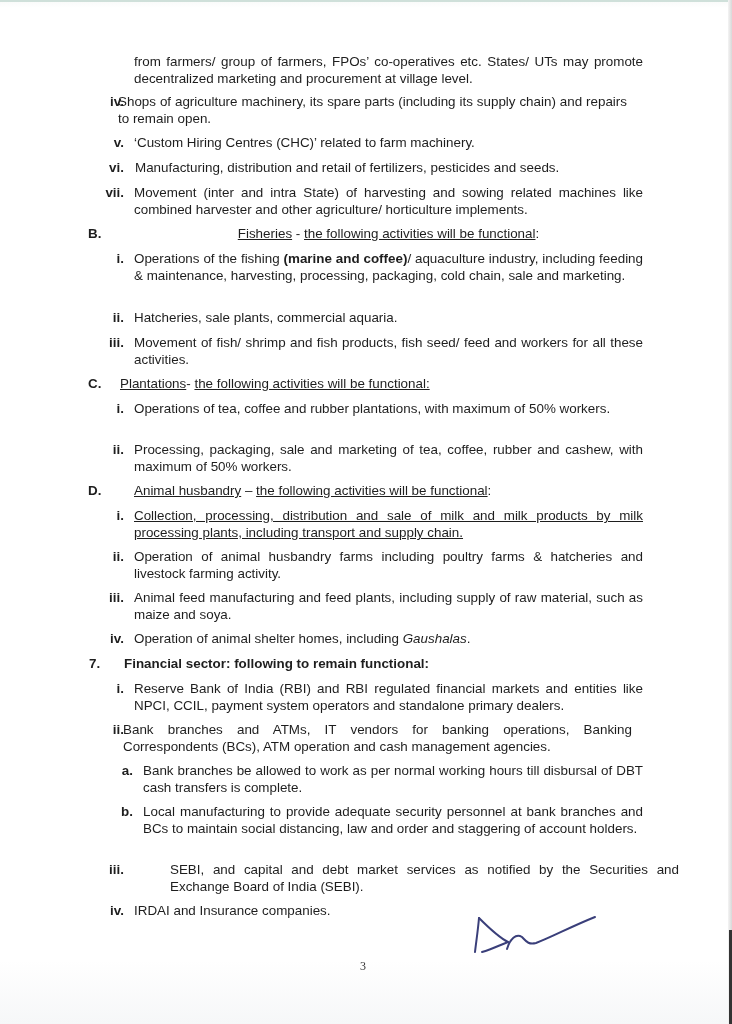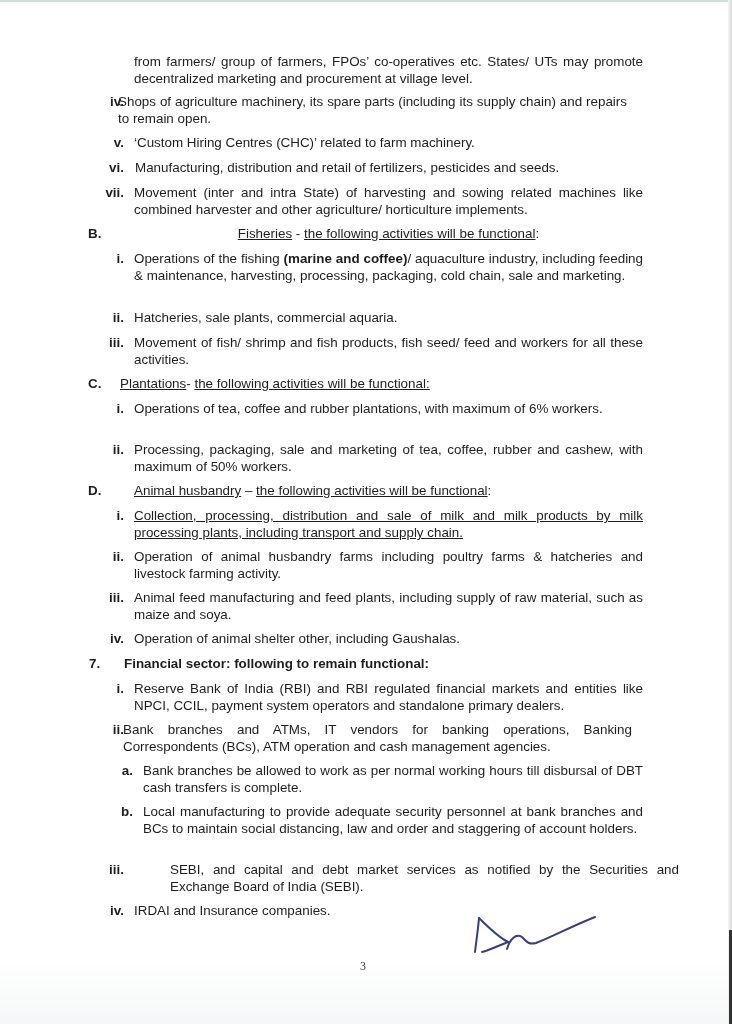--- a/index.html
+++ b/index.html
@@ -18,21 +18,21 @@
   .rightedge { position: absolute; right: 0; top: 0; width: 4px; height: 1024px;
     background: linear-gradient(90deg, #f4f4f4, #d8d8d8); }
   .rightedge-bottom { position: absolute; right: 0; top: 930px; width: 3px; height: 94px; background: #333; }
 
   .item { position: absolute; font-size: 13.4px; line-height: 17px; }
   .label { position: absolute; font-weight: bold; text-align: right; }
   .text { position: absolute; text-align: justify; }
   .text.last-line-left { text-align-last: left; }
   .u { text-decoration: underline; }
   .b { font-weight: bold; }
-  .i { }
+  .i { font-style: italic; }
 
   .pagenum { position: absolute; left: 360px; top: 959px; font-family: "Liberation Serif", serif; font-size: 12px; color: #333; }
   .signature { position: absolute; left: 470px; top: 905px; }
 </style>
 </head>
 <body>
 
 <div class="page">
   <div class="topline"></div>
   <div class="rightedge"></div>
@@ -84,21 +84,21 @@
   </div>
 
   <div class="item" style="top:375px;">
     <div class="label" style="left:88px; text-align:left;">C.</div>
     <div class="text" style="left:120px; width:509px; text-align:left;">
       <span class="u">Plantations</span><span>- </span><span class="u">the following activities will be functional:</span>
     </div>
   </div>
   <div class="item" style="top:400px;">
     <div class="label" style="left:80px; width:44px;">i.</div>
-    <div class="text last-line-left" style="left:134px; width:509px;">Operations of tea, coffee and rubber plantations, with maximum of 6% workers.</div>
+    <div class="text last-line-left" style="left:134px; width:509px;">Operations of tea, coffee and rubber plantations, with maximum of 50% workers.</div>
   </div>
   <div class="item" style="top:441px;">
     <div class="label" style="left:80px; width:44px;">ii.</div>
     <div class="text last-line-left" style="left:134px; width:509px;">Processing, packaging, sale and marketing of tea, coffee, rubber and cashew, with maximum of 50% workers.</div>
   </div>
 
   <div class="item" style="top:482px;">
     <div class="label" style="left:88px; text-align:left;">D.</div>
     <div class="text" style="left:134px; width:509px; text-align:left;">
       <span class="u">Animal husbandry</span><span> – </span><span class="u">the following activities will be functional</span><span>:</span>
@@ -112,21 +112,21 @@
     <div class="label" style="left:80px; width:44px;">ii.</div>
     <div class="text last-line-left" style="left:134px; width:509px;">Operation of animal husbandry farms including poultry farms &amp; hatcheries and livestock farming activity.</div>
   </div>
   <div class="item" style="top:589px;">
     <div class="label" style="left:80px; width:44px;">iii.</div>
     <div class="text last-line-left" style="left:134px; width:509px;">Animal feed manufacturing and feed plants, including supply of raw material, such as maize and soya.</div>
   </div>
   <div class="item" style="top:630px;">
     <div class="label" style="left:80px; width:44px;">iv.</div>
     <div class="text last-line-left" style="left:134px; width:509px;">
-      <span>Operation of animal shelter other, including </span><span class="i">Gaushalas</span><span>.</span>
+      <span>Operation of animal shelter homes, including </span><span class="i">Gaushalas</span><span>.</span>
     </div>
   </div>
 
   <div class="item" style="top:655px;">
     <div class="label" style="left:89px; text-align:left;">7.</div>
     <div class="text b" style="left:124px; width:520px; text-align:left;">Financial sector:  following to remain functional:</div>
   </div>
   <div class="item" style="top:680px;">
     <div class="label" style="left:80px; width:44px;">i.</div>
     <div class="text last-line-left" style="left:134px; width:509px;">Reserve Bank of India (RBI) and RBI regulated financial markets and entities like NPCI, CCIL, payment system operators and standalone primary dealers.</div>

